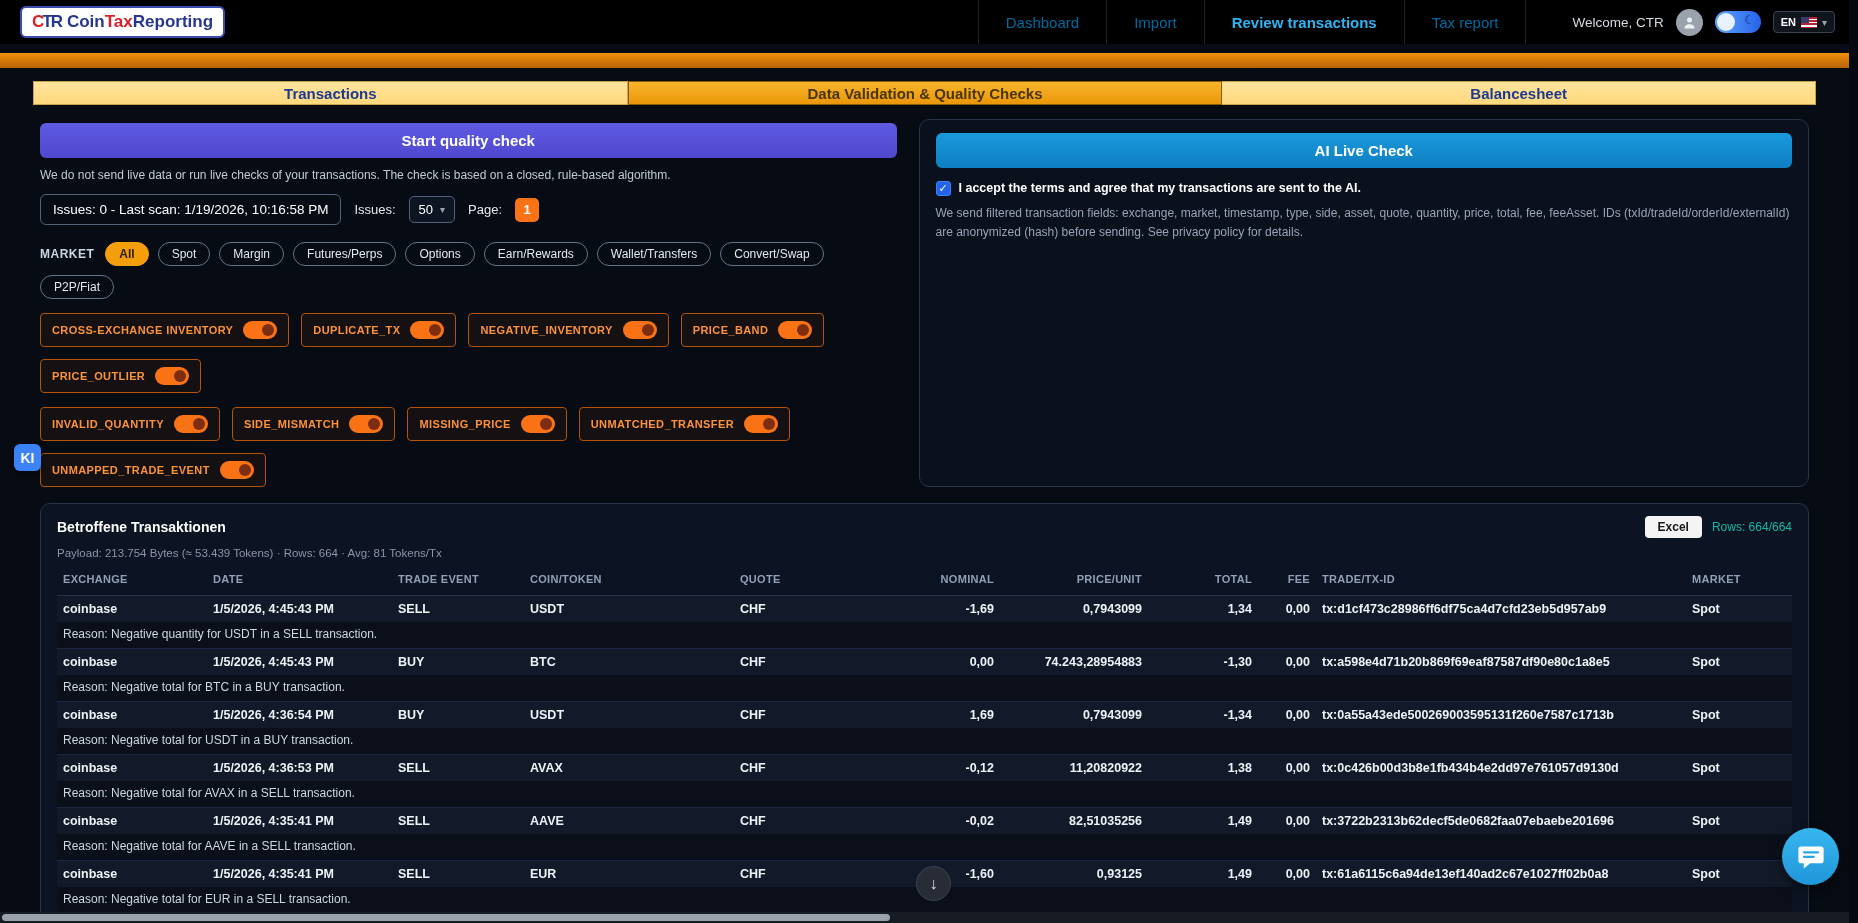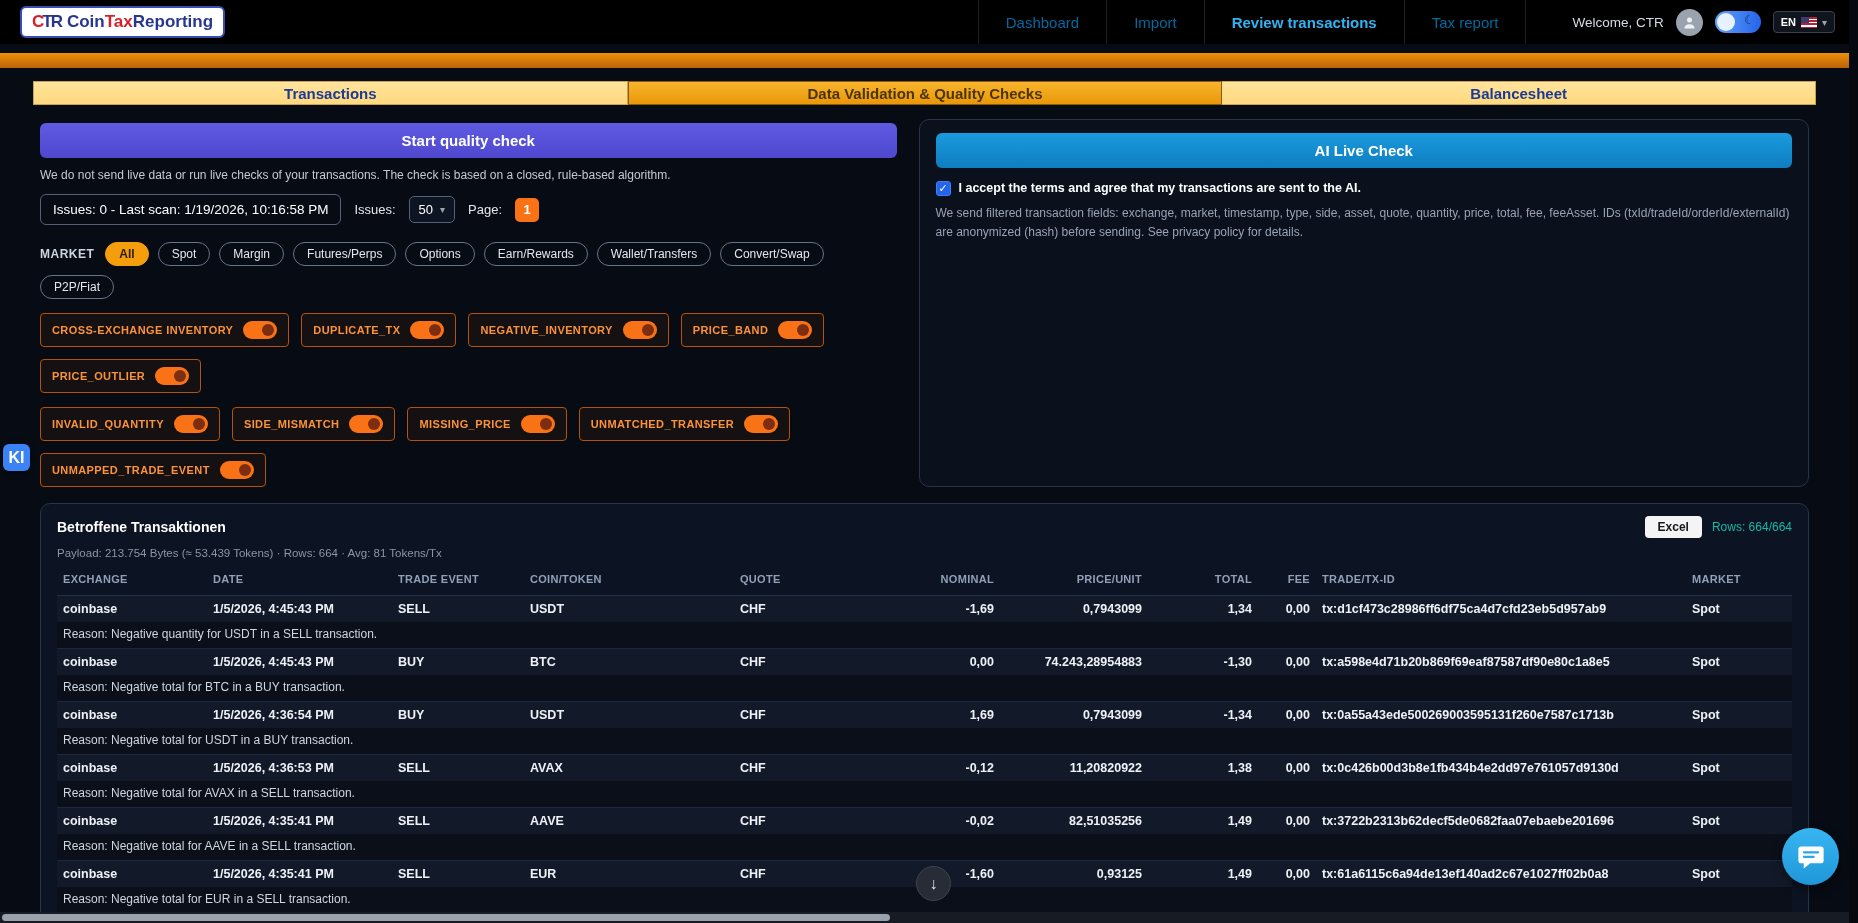--- a/index.html
+++ b/index.html
@@ -107,22 +107,22 @@
   .tx th { text-align:left; font-size:11px; font-weight:700; color:#8fa0b8; letter-spacing:.3px;
     padding:10px 6px; border-bottom:1px solid #223048; white-space:nowrap; overflow:hidden; }
   .tx td { font-size:12.5px; font-weight:600; color:#eef2f7; padding:6px 6px; white-space:nowrap;
     overflow:hidden; text-overflow:ellipsis; }
   .tx th.num, .tx td.num { text-align:right; }
   .tx tr.data-row { background:#121a29; border-top:1px solid #1b2740; }
   .tx tr.reason-row { background:#0a0f19; }
   .tx tr.reason-row td { font-weight:400; font-size:12px; color:#cfd6e0; padding:5px 6px 7px; }
 
   
-  .ki-badge { position:absolute; left:3px; top:444px; width:27px; height:27px; border-radius:6px;
-    background:#3b82f6; color:#fff; font-size:16px; font-weight:700; display:flex; align-items:center;
+  .ki-badge { position:absolute; left:14px; top:444px; width:27px; height:27px; border-radius:6px;
+    background:#3b82f6; color:#fff; font-size:14px; font-weight:700; display:flex; align-items:center;
     justify-content:center; cursor:pointer; box-shadow:0 2px 6px rgba(0,0,0,.5); }
   .scroll-down { position:absolute; left:916px; top:866px; width:35px; height:35px; border-radius:50%;
     background:#272c36; border:1px solid #3d4450; color:#dfe3e8; font-size:16px; cursor:pointer;
     display:flex; align-items:center; justify-content:center; font-family:inherit; }
   .chat-fab { position:absolute; right:10px; top:828px; width:57px; height:57px; border-radius:50%;
     border:none; background:linear-gradient(180deg,#38b6f0,#1f96d9); cursor:pointer; display:flex;
     align-items:center; justify-content:center; box-shadow:0 4px 12px rgba(0,0,0,.45); }
   .hscrollbar { position:absolute; left:0; right:0; bottom:0; height:11px; background:#161b24; }
   .hscrollbar .thumb { position:absolute; left:2px; top:2px; height:7px; width:48%; border-radius:4px;
     background:#99a1ac; cursor:grab; }

